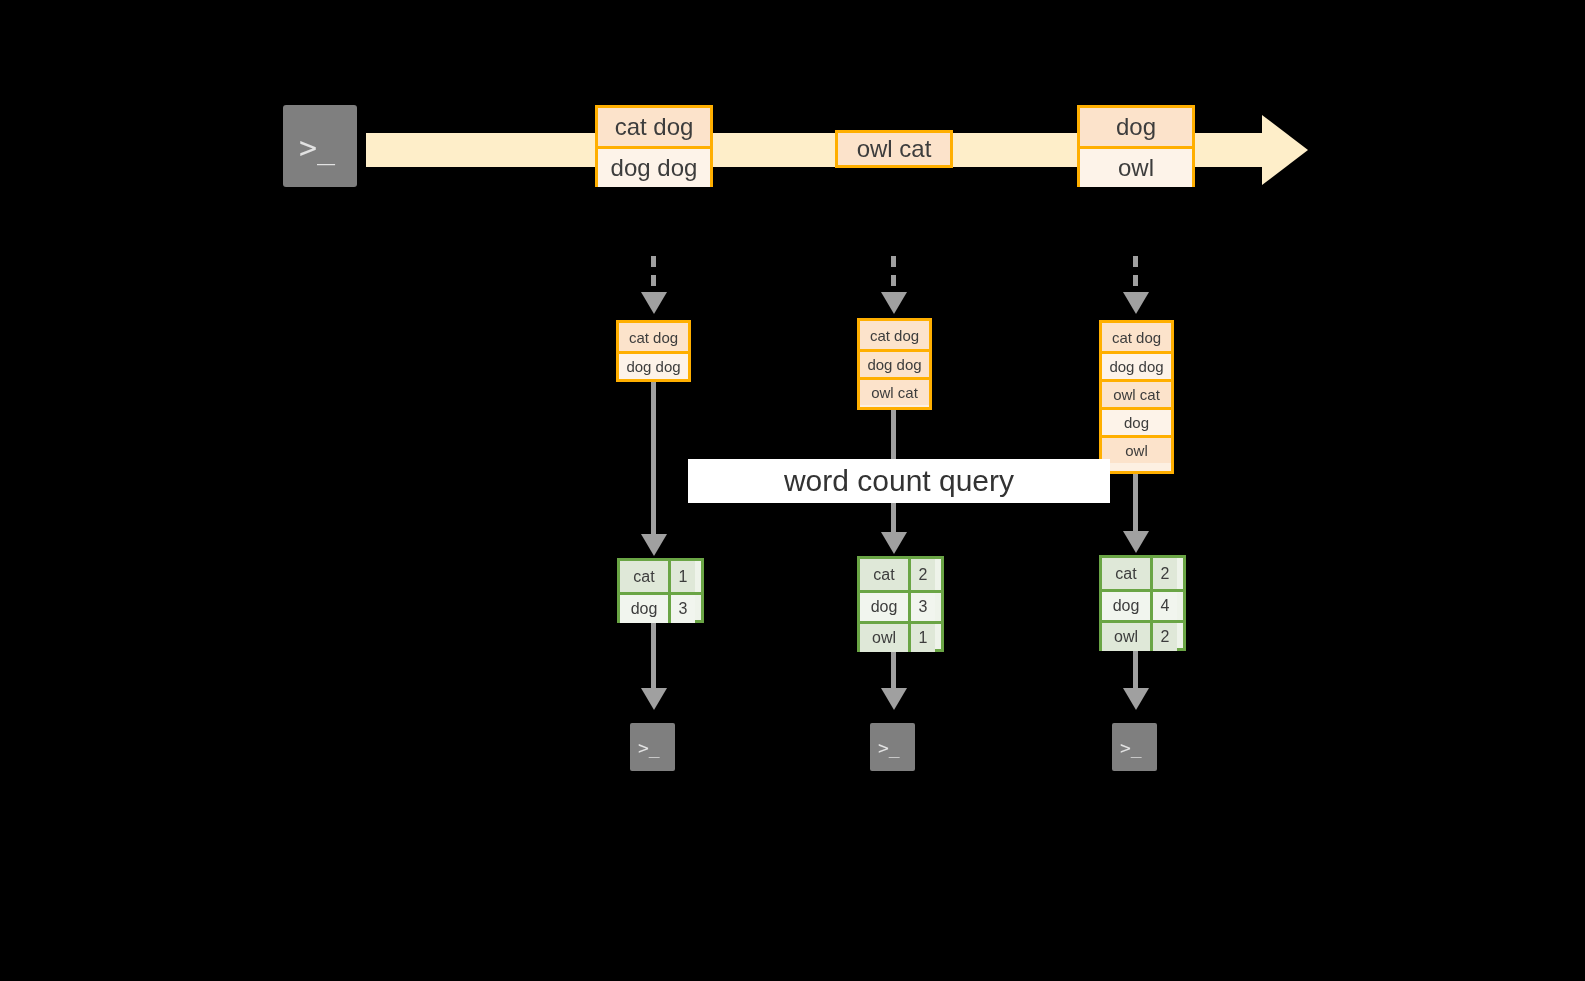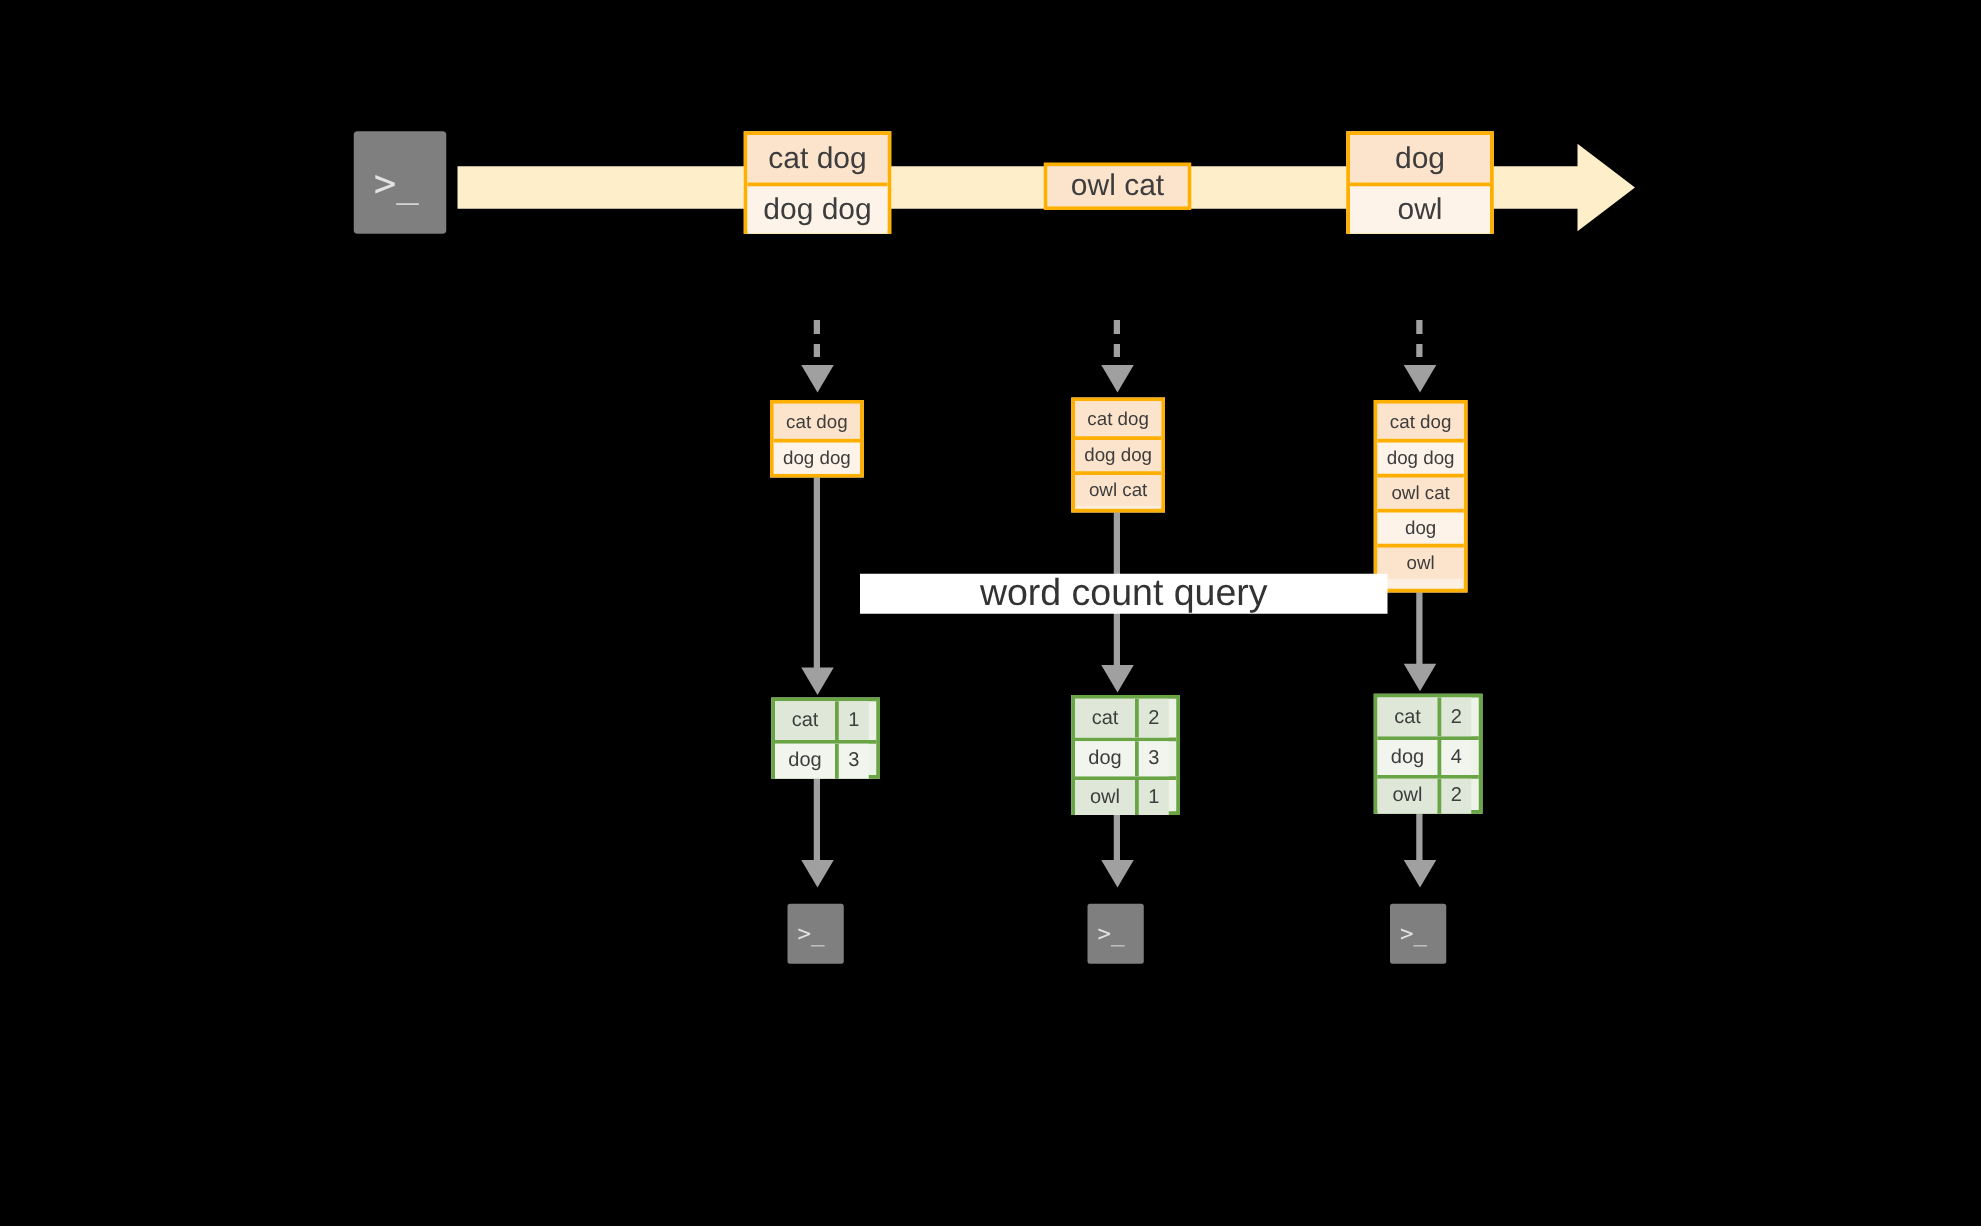--- a/index.html
+++ b/index.html
@@ -261,17 +261,17 @@
   </div>
 
   <div class="conn-line" style="left:1133px; top:651px; height:41px;"></div>
   <div class="conn-head" style="left:1123px; top:688px;"></div>
 
   <div class="terminal" style="left:1105px; top:716px; width:59px; height:62px; border-width:7px; border-radius:9px;">
     <span class="hatch" style="left:-7px; top:-7px; right:-7px; bottom:-7px; border-radius:11px;"></span>
     <span class="glyph" style="left:8px; top:16px; font-size:18px;">&gt;_</span>
   </div>
 
-  <div class="query-label" style="left:688px; top:459px; width:422px; height:32px;">
+  <div class="query-label" style="left:688px; top:459px; width:422px; height:44px;">
     <span>word count query</span>
   </div>
 
 </div>
 
 </body></html>

